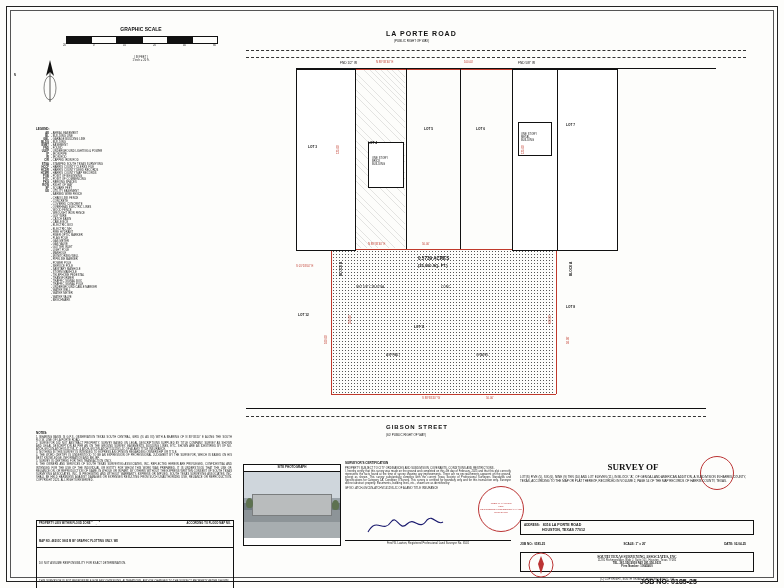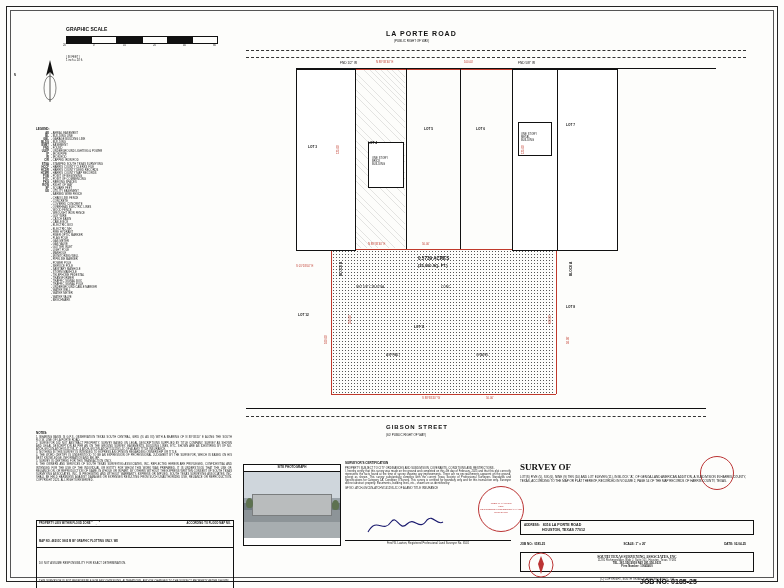--- a/index.html
+++ b/index.html
@@ -8,21 +8,21 @@
   .border-outer{position:absolute;left:6px;top:6px;right:6px;bottom:6px;border:1px solid #222;}
   .border-inner{position:absolute;left:10px;top:10px;right:10px;bottom:10px;border:1px solid #555;}
   .abs{position:absolute;}
   .tiny{font-size:2.6px;line-height:3.1px;letter-spacing:0.1px;}
   .tiny2{font-size:3px;line-height:3.6px;}
   .tiny3{font-size:3.6px;line-height:4.3px;}
   .sm{font-size:5px;line-height:6px;}
   .md{font-size:7px;line-height:8px;}
   .lg{font-size:9px;line-height:10px;}
   .b{font-weight:bold;}
-  .ctr{}
+  .ctr{text-align:center;}
   .serif{font-family:"Liberation Serif",serif;}
 
   
   #gscale{left:38px;top:26px;width:200px;}
   .bar{display:flex;height:6px;border:0.6px solid #111;width:150px;}
   .bar div{flex:1;border-right:0.6px solid #111;}
   .bar div:last-child{border-right:none;}
   .bar .f{background:#111;}
 
   

